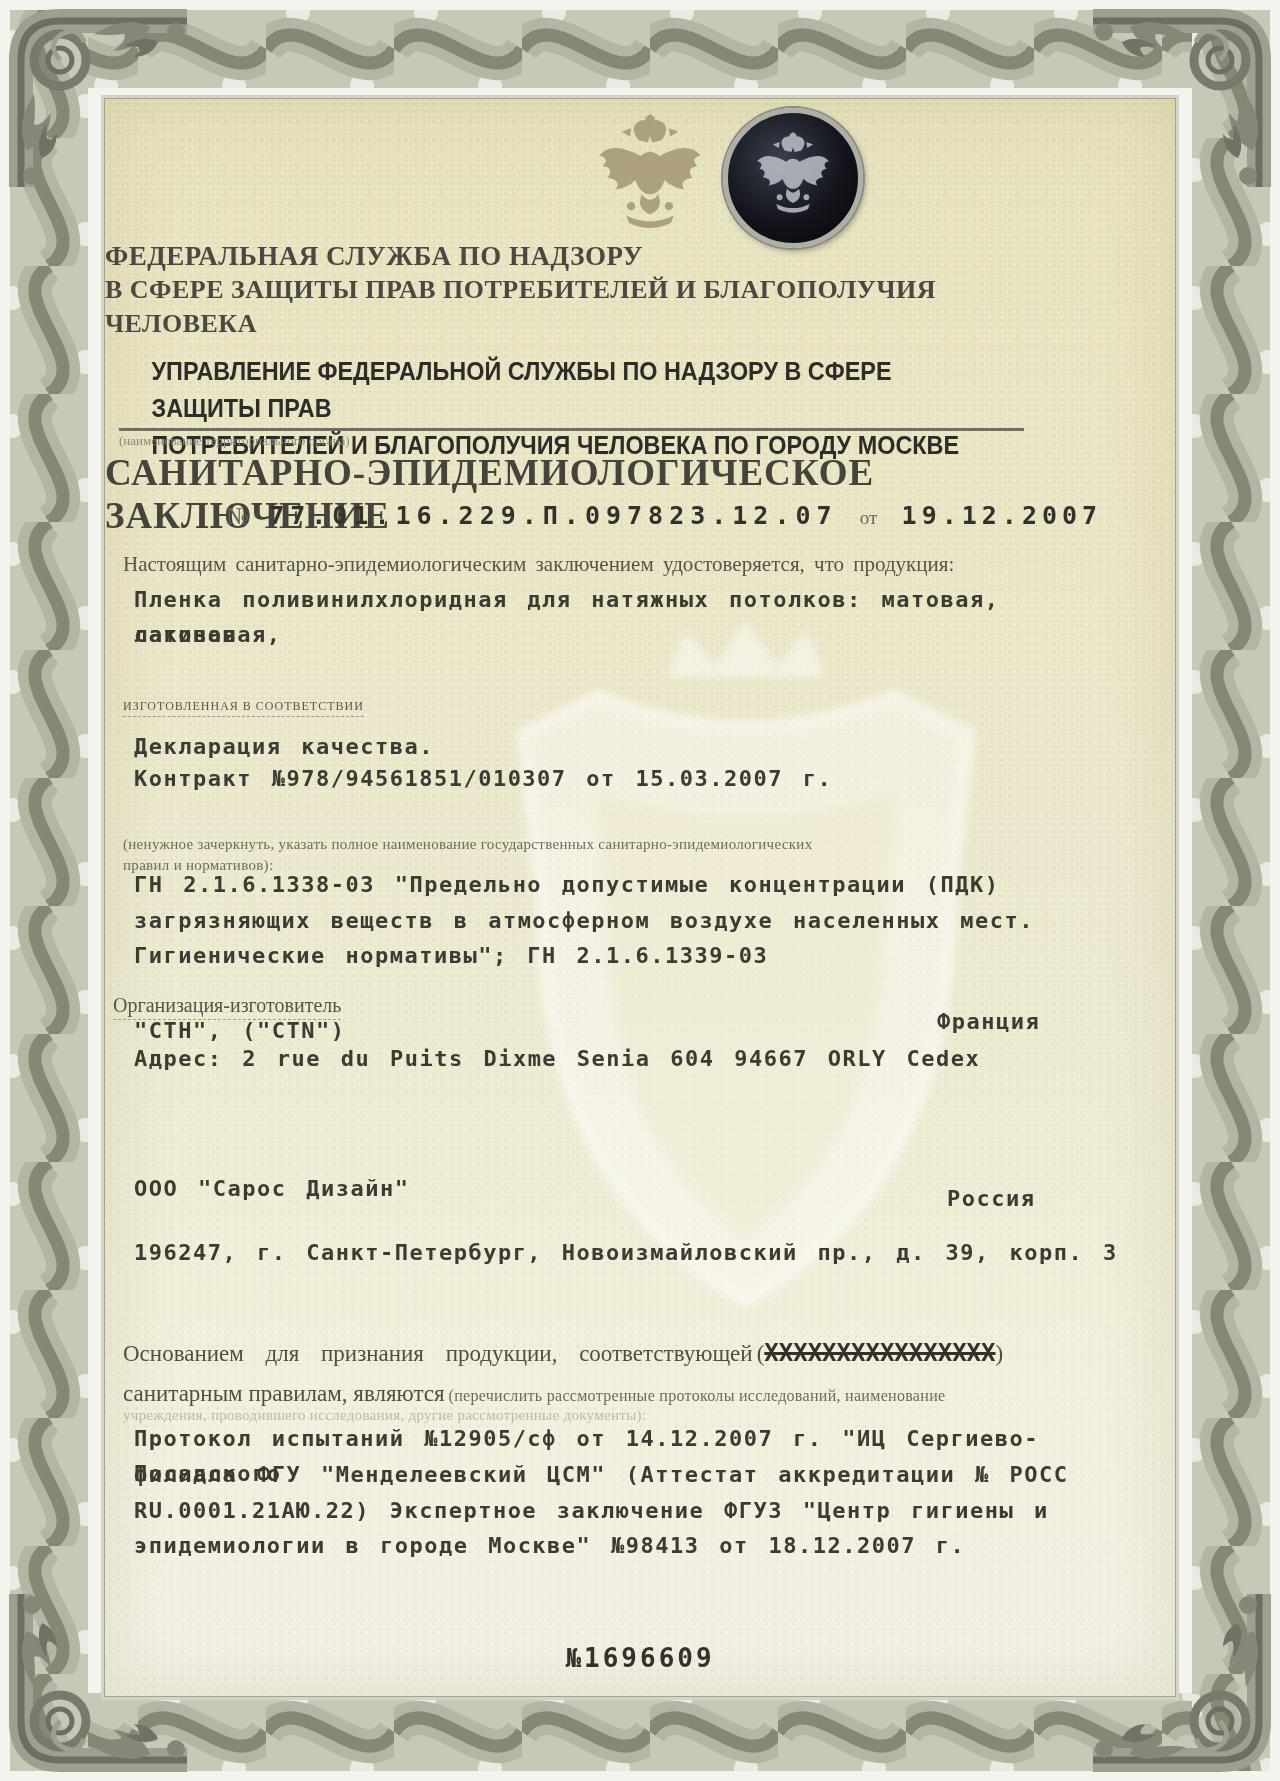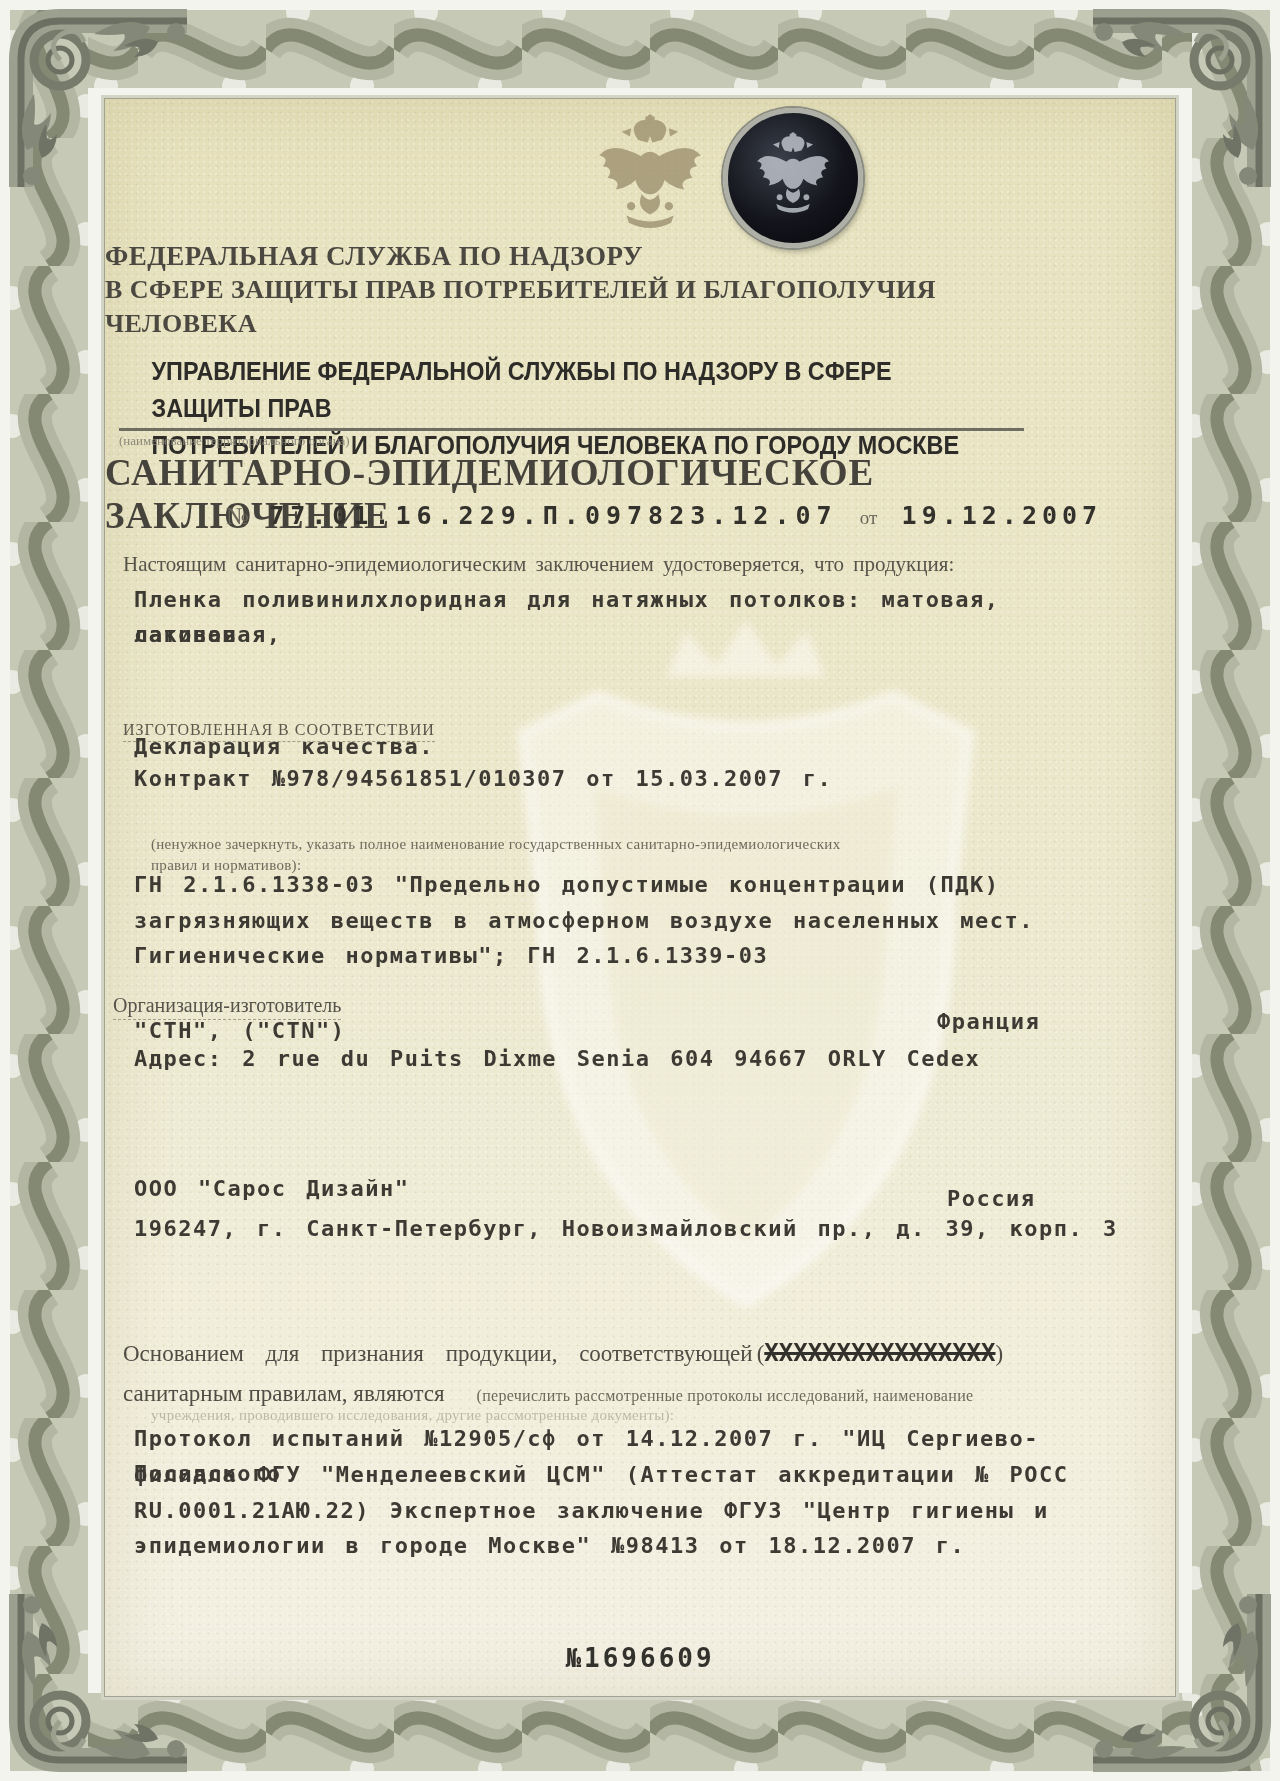--- a/index.html
+++ b/index.html
@@ -24,21 +24,21 @@
        radial-gradient(rgba(255,255,255,.30) 1px, rgba(255,255,255,0) 1.4px),
        radial-gradient(rgba(150,140,80,.10) 1px, rgba(255,255,255,0) 1.4px),
        linear-gradient(180deg,#e6e1bc 0%,#eae5c6 30%,#ece9d0 55%,#f1eedb 80%,#f3f0e4 100%);
      background-size:6px 6px,9px 9px,100% 100%;
      box-shadow:0 0 0 3px #d3d4c6, inset 0 0 70px rgba(150,140,80,.20);}
   .content{position:absolute;inset:0;}
   
   .serif{font-family:"Liberation Serif",serif;color:#4d4b42;}
   .tw{font-family:"DejaVu Sans Mono","Liberation Mono",monospace;font-weight:700;
       color:#3c3a33;font-size:22px;letter-spacing:1.5px;word-spacing:5px;line-height:35px;}
-  .note{font-family:"Liberation Serif",serif;color:#6d6a5c;font-size:15px;letter-spacing:.3px;margin-left:28px;}
+  .note{font-family:"Liberation Serif",serif;color:#6d6a5c;font-size:15px;letter-spacing:.3px;}
   .xed{font-family:"DejaVu Sans Mono","Liberation Mono",monospace;font-weight:700;
        font-size:24px;color:#33312b;text-decoration:line-through;
        text-decoration-thickness:3px;letter-spacing:0px;}
   .headwrap{left:0;width:930px;text-align:left;}
   .hdr{font-weight:700;font-size:27px;line-height:34px;color:#4a4840;letter-spacing:.5px;}
   .dept{font-family:"Liberation Sans",sans-serif;font-weight:700;font-size:26px;line-height:37px;
         color:#2d2c28;transform:scaleX(.90);transform-origin:50% 0;}
   .rule{height:3px;background:#6f6e63;}
   .cap{font-size:13px;color:#8b887a;}
   .bigtitle{font-weight:700;font-size:37px;letter-spacing:1px;color:#45433b;}
@@ -173,21 +173,21 @@
         <span class="num-val" style="margin-left:14px">77.01.16.229.П.097823.12.07</span>
         <span class="serif" style="font-size:19px;color:#6a675a;margin-left:16px">от</span>
         <span class="num-val" style="letter-spacing:5px;margin-left:18px">19.12.2007</span>
       </div>
 
       <div class="abs serif statement" style="left:18px;top:453px;width:1030px">Настоящим санитарно-эпидемиологическим заключением удостоверяется, что продукция:</div>
 
       <div class="abs tw" style="left:29px;top:483px;width:1015px">Пленка поливинилхлоридная для натяжных потолков: матовая, сатиновая,</div>
       <div class="abs tw" style="left:29px;top:518px">лаковая</div>
 
-      <div class="abs serif" style="left:18px;top:622px;font-size:16px;letter-spacing:1px;color:#5a574b">
+      <div class="abs serif" style="left:18px;top:600px;font-size:12px;letter-spacing:1px;color:#5a574b">
         <span class="label-u">ИЗГОТОВЛЕННАЯ В СООТВЕТСТВИИ</span>
       </div>
       <div class="abs tw" style="left:29px;top:630px">Декларация качества.</div>
       <div class="abs tw" style="left:29px;top:662px">Контракт №978/94561851/010307 от 15.03.2007 г.</div>
 
       <div class="abs note" style="left:18px;top:737px;width:1020px">(ненужное зачеркнуть, указать полное наименование государственных санитарно-эпидемиологических</div>
       <div class="abs note" style="left:18px;top:758px">правил и нормативов):</div>
 
       <div class="abs tw" style="left:29px;top:768px;width:1015px">ГН 2.1.6.1338-03 "Предельно допустимые концентрации (ПДК)</div>
       <div class="abs tw" style="left:29px;top:804px;width:1015px">загрязняющих веществ в атмосферном воздухе населенных мест.</div>
@@ -195,21 +195,21 @@
 
       <div class="abs serif" style="left:8px;top:895px;font-size:20px;color:#55534a">
         <span class="label-u">Организация-изготовитель</span>
       </div>
       <div class="abs tw" style="left:29px;top:914px">"СТН", ("CTN")</div>
       <div class="abs tw" style="left:832px;top:905px">Франция</div>
       <div class="abs tw" style="left:29px;top:942px">Адрес: 2 rue du Puits Dixme Senia 604 94667 ORLY Cedex</div>
 
       <div class="abs tw" style="left:29px;top:1072px">ООО "Сарос Дизайн"</div>
       <div class="abs tw" style="left:842px;top:1082px">Россия</div>
-      <div class="abs tw" style="left:29px;top:1112px">196247, г. Санкт-Петербург, Новоизмайловский пр., д. 39, корп. 3</div>
+      <div class="abs tw" style="left:29px;top:1136px">196247, г. Санкт-Петербург, Новоизмайловский пр., д. 39, корп. 3</div>
 
       <div class="abs" style="left:18px;top:1240px;width:1040px;white-space:nowrap">
         <span class="serif" style="font-size:23px;word-spacing:16px;color:#4f4d44">Основанием для признания продукции, соответствующей</span>
         <span class="serif" style="font-size:23px;color:#4f4d44">(</span><span class="xed">ХХХХХХХХХХХХХХХХ</span><span class="serif" style="font-size:23px;color:#4f4d44">)</span>
       </div>
       <div class="abs" style="left:18px;top:1282px;white-space:nowrap">
         <span class="serif" style="font-size:23px;color:#4f4d44">санитарным правилам, являются</span>
         <span class="note" style="font-size:16px">(перечислить рассмотренные протоколы исследований, наименование</span>
       </div>
       <div class="abs note" style="left:18px;top:1308px;opacity:.4">учреждения, проводившего исследования, другие рассмотренные документы):</div>

